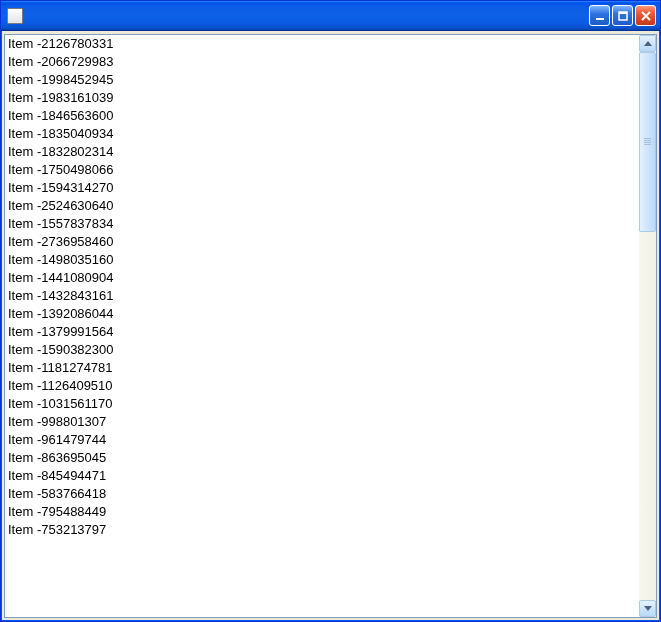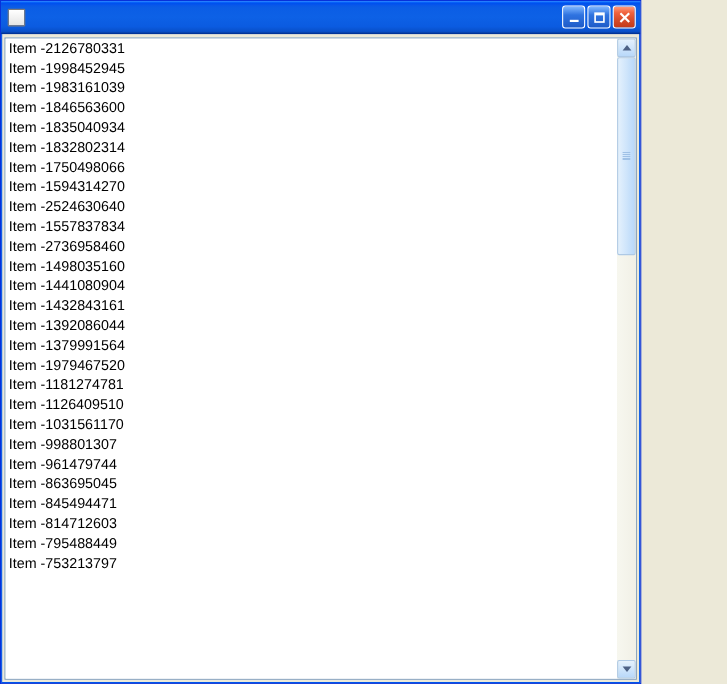--- a/index.html
+++ b/index.html
@@ -5,21 +5,21 @@
   * { box-sizing: border-box; }
   html, body {
     margin: 0; padding: 0;
     width: 661px; height: 622px;
     font-family: Tahoma, Arial, sans-serif;
     font-size: 12px;
     background: #ece9d8;
     overflow: hidden;
   }
   .window {
-    width: 583px; height: 622px;
+    width: 661px; height: 622px;
     background: #ece9d8;
     border: 1px solid #0831d9;
     display: flex;
     flex-direction: column;
     box-shadow: 0 0 0 1px #0055ea inset;
   }
   .titlebar {
     height: 30px;
     background: linear-gradient(to bottom,
       #3a93ff 0%, #0b6bff 3%, #0053ee 6%, #0050ee 8%,
@@ -168,44 +168,45 @@
       <div class="tb-btn tb-close">
         <svg width="10" height="10">
             <path d="M1 1 L9 9 M9 1 L1 9" stroke="white" stroke-width="2"></path>
           </svg>
       </div>
     </div>
   </div>
   <div class="client-area">
     <div class="list-area" id="list-area">
         <div class="list-item">Item -2126780331</div>
+        <div class="list-item">Item -2066729983</div>
         <div class="list-item">Item -1998452945</div>
         <div class="list-item">Item -1983161039</div>
         <div class="list-item">Item -1846563600</div>
         <div class="list-item">Item -1835040934</div>
         <div class="list-item">Item -1832802314</div>
         <div class="list-item">Item -1750498066</div>
         <div class="list-item">Item -1594314270</div>
         <div class="list-item">Item -2524630640</div>
         <div class="list-item">Item -1557837834</div>
         <div class="list-item">Item -2736958460</div>
         <div class="list-item">Item -1498035160</div>
         <div class="list-item">Item -1441080904</div>
         <div class="list-item">Item -1432843161</div>
         <div class="list-item">Item -1392086044</div>
         <div class="list-item">Item -1379991564</div>
-        <div class="list-item">Item -1979467520</div>
+        <div class="list-item">Item -1590382300</div>
         <div class="list-item">Item -1181274781</div>
         <div class="list-item">Item -1126409510</div>
         <div class="list-item">Item -1031561170</div>
         <div class="list-item">Item -998801307</div>
         <div class="list-item">Item -961479744</div>
         <div class="list-item">Item -863695045</div>
         <div class="list-item">Item -845494471</div>
-        <div class="list-item">Item -814712603</div>
+        <div class="list-item">Item -583766418</div>
         <div class="list-item">Item -795488449</div>
         <div class="list-item">Item -753213797</div>
       </div>
     <div class="vscroll">
       <div class="sbtn">
         <div class="arrow arrow-up"></div>
       </div>
       <div class="strack">
         <div class="sthumb"></div>
       </div>

